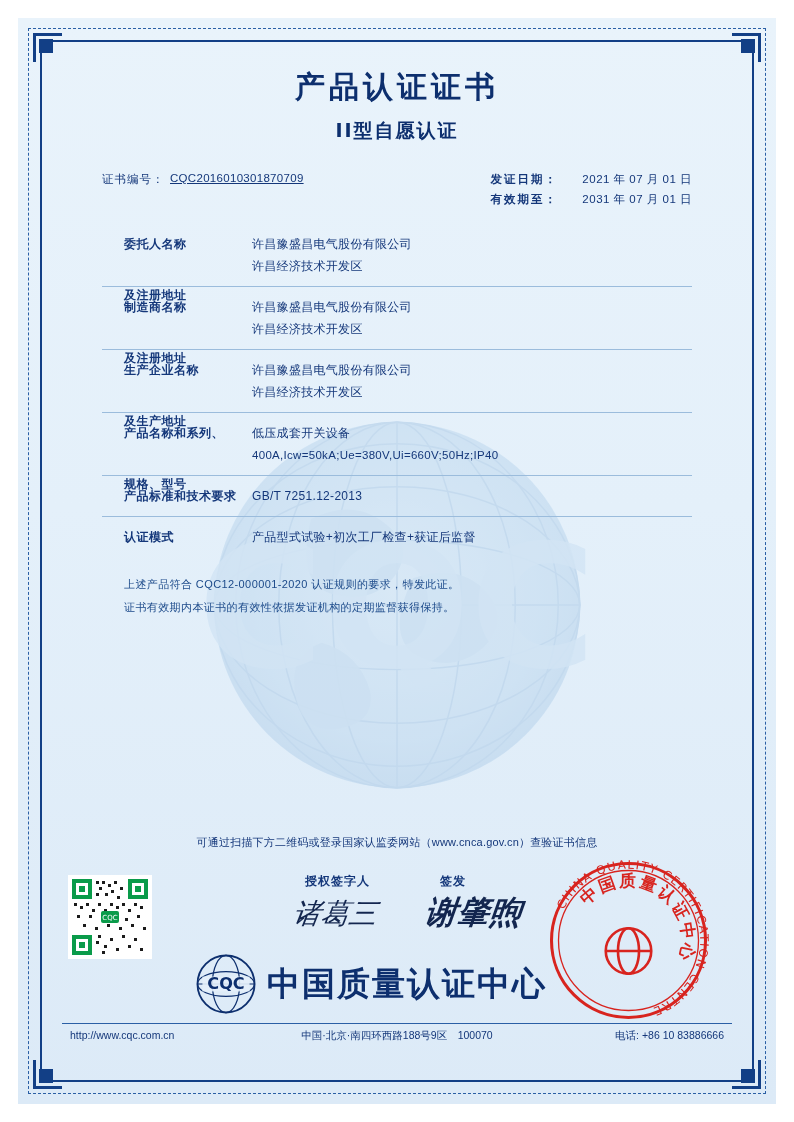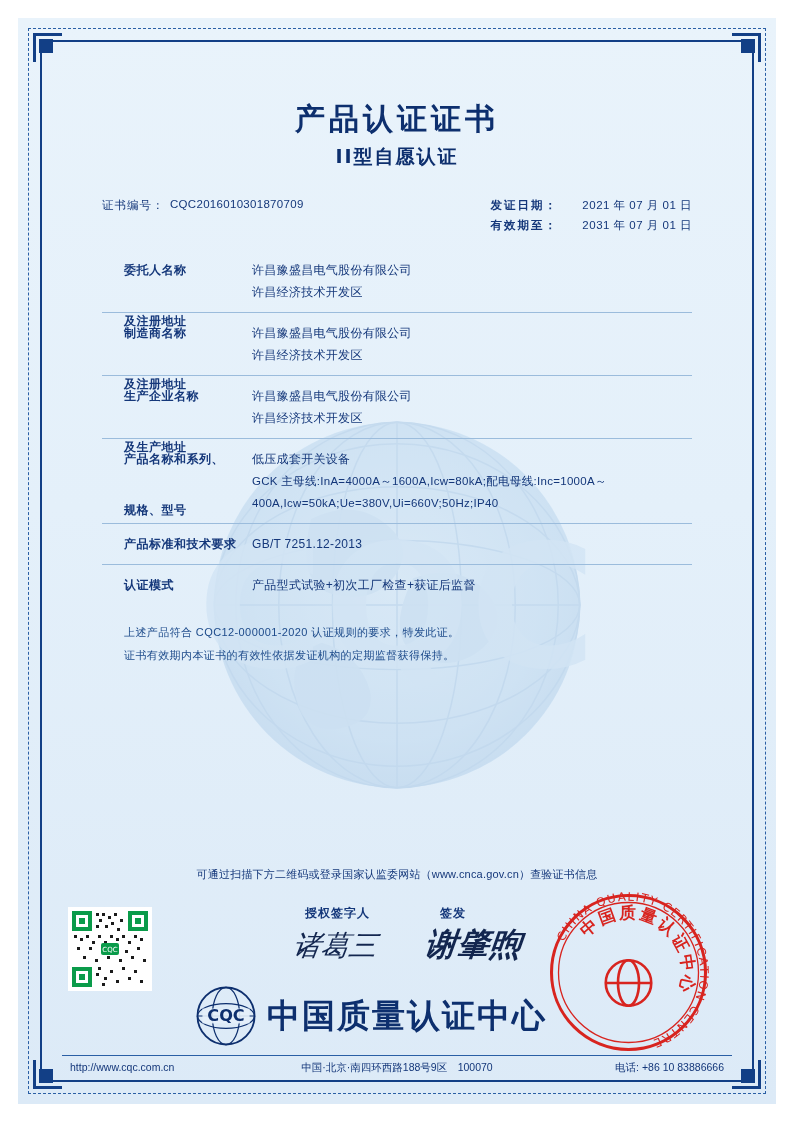--- a/index.html
+++ b/index.html
@@ -76,42 +76,42 @@
     transform: translateX(-50%);
     width: 430px;
     height: 430px;
     opacity: 0.5;
     pointer-events: none;
   }
 
   .content {
     position: absolute;
     left: 40px;
-    top: 55px;
+    top: 23px;
     width: 714px;
     height: 980px;
   }
 
   .title {
     text-align: center;
     font-family: "DejaVu Sans", "Liberation Sans", sans-serif;
     font-size: 30px;
     font-weight: bold;
     letter-spacing: 4px;
     color: #0d2f6e;
     margin-top: 44px;
   }
   .subtitle {
     text-align: center;
     font-family: "DejaVu Sans", "Liberation Sans", sans-serif;
     font-size: 19px;
     font-weight: bold;
     letter-spacing: 2px;
     color: #0d2f6e;
-    margin-top: 4px;
+    margin-top: 10px;
   }
 
   .meta-row {
     position: relative;
     margin-top: 26px;
     height: 44px;
     font-size: 11.5px;
     color: #14377a;
   }
   .cert-no-label {
@@ -119,20 +119,21 @@
     left: 62px;
     top: 2px;
     letter-spacing: 1px;
     font-weight: normal;
   }
   .cert-no-value {
     position: absolute;
     left: 130px;
     top: 2px;
     letter-spacing: 0.3px;
+    text-decoration: underline;
   }
   .issue-label {
     position: absolute;
     right: 196px;
     top: 2px;
     letter-spacing: 2px;
     font-weight: bold;
     text-align: right;
   }
   .issue-value {
@@ -407,21 +408,20 @@
         <div class="lab">生产企业名称</div>
         <div class="lab2">及生产地址</div>
         <div class="val">许昌豫盛昌电气股份有限公司</div>
         <div class="val">许昌经济技术开发区</div>
       </div>
 
       <div class="fgroup">
         <div class="lab">产品名称和系列、</div>
         <div class="lab2">规格、型号</div>
         <div class="val">低压成套开关设备</div>
-        <div class="val small">GCK 主母线:InA=4000A～1600A,Icw=80kA;配电母线:Inc=1000A～</div>
         <div class="val small">400A,Icw=50kA;Ue=380V,Ui=660V;50Hz;IP40</div>
       </div>
 
       <div class="fgroup">
         <div class="lab">产品标准和技术要求</div>
         <div class="val">GB/T 7251.12-2013</div>
       </div>
 
       <div class="fgroup">
         <div class="lab">认证模式</div>

